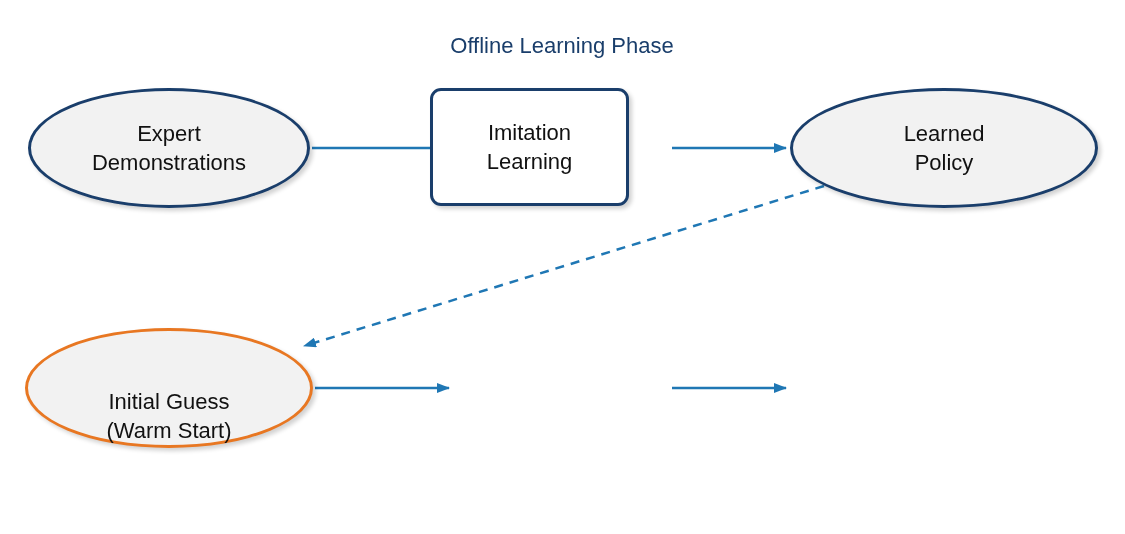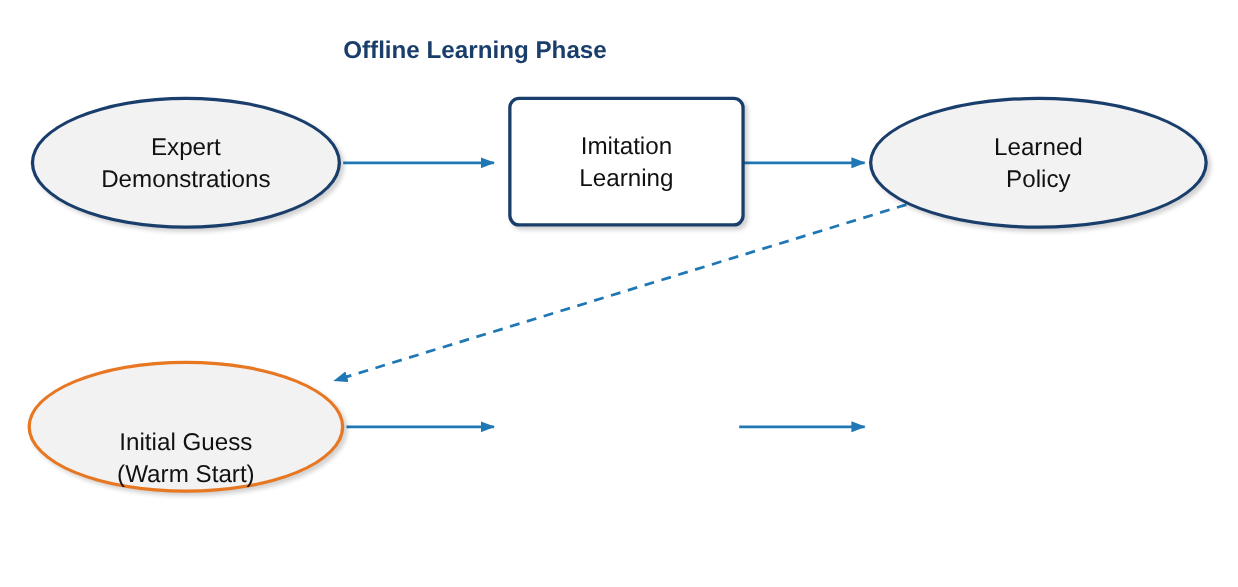--- a/index.html
+++ b/index.html
@@ -44,23 +44,23 @@
   }
   .rect {
     border-radius: 10px;
     background: #ffffff;
   }
   .navy-border  { border: 3px solid #1a3e6b; box-shadow: 3px 3px 4px rgba(0,0,0,0.18); }
   .orange-border{ border: 3px solid #e87722; box-shadow: 3px 3px 4px rgba(0,0,0,0.18); }
   .phase-title {
     position: absolute;
     width: 500px;
-    text-align: left;
+    text-align: center;
     font-size: 22px;
-    font-weight: 700;
+    font-weight: 400;
     z-index: 2;
   }
   .phase-title.offline { left: 312px; top: 33px;  color: #1a3e6b; }
   .phase-title.online  { left: 312px; top: 471px; color: #e87722; }
   .edge-label {
     position: absolute;
     left: 600px;
     top: 240px;
     width: 180px;
     text-align: center;
@@ -89,21 +89,21 @@
     <line x1="672" y1="388" x2="786" y2="388" stroke="#1f77b4" stroke-width="2.5" marker-end="url(#arrowhead)"></line>
   </svg>
 
   <div class="phase-title offline">Offline Learning Phase</div>
 
   <div class="node ellipse navy-border" style="left:28px; top:88px; width:282px; height:120px;">
     <span class="node-label">Expert
 Demonstrations</span>
   </div>
 
-  <div class="node rect navy-border" style="left:462px; top:88px; width:215px; height:118px;">
+  <div class="node rect navy-border" style="left:430px; top:88px; width:199px; height:118px;border-radius:11px;">
     <span class="node-label">Imitation
 Learning</span>
   </div>
 
   <div class="node ellipse navy-border" style="left:790px; top:88px; width:308px; height:120px;">
     <span class="node-label">Learned
 Policy</span>
   </div>
 
 

